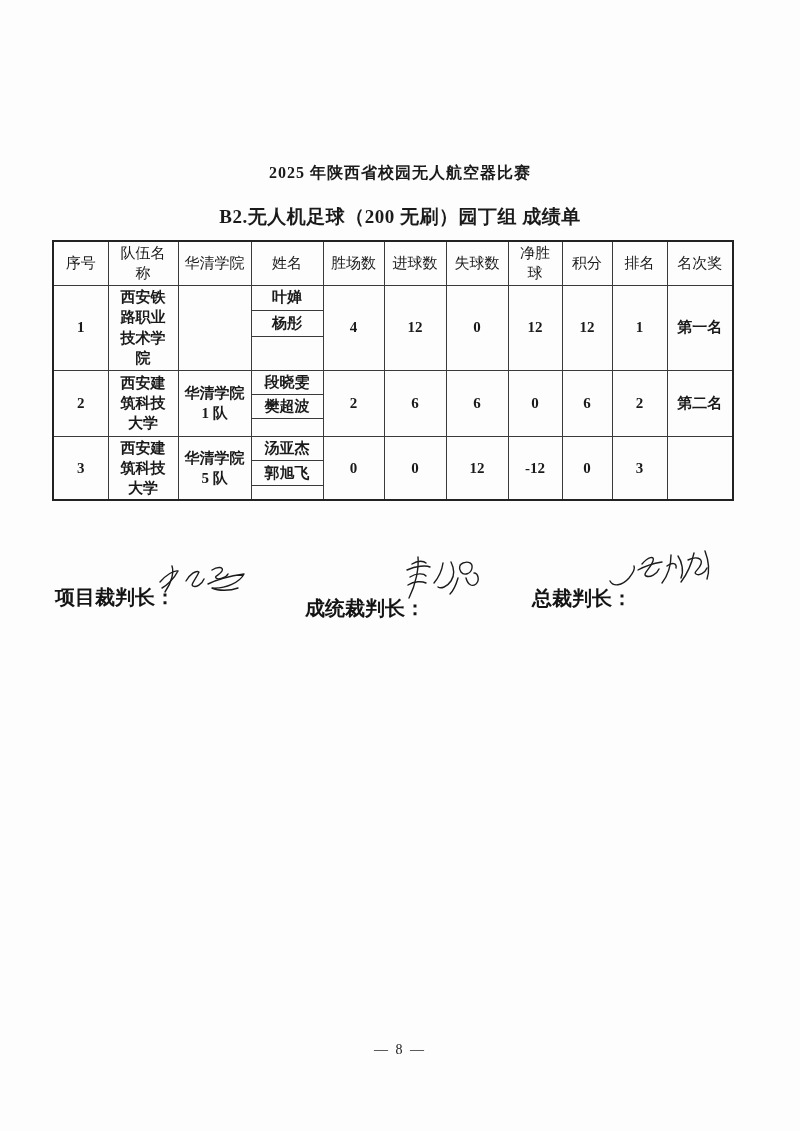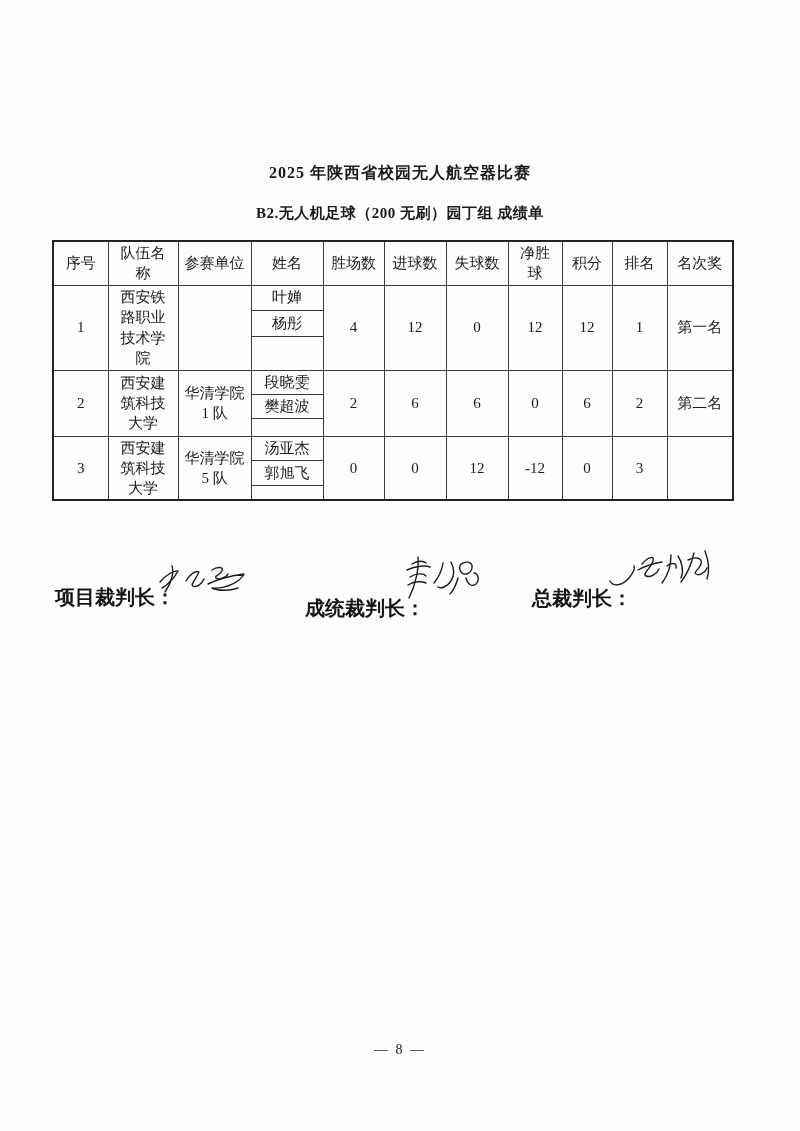--- a/index.html
+++ b/index.html
@@ -13,32 +13,32 @@
     color:#1a1a1a;
     overflow:hidden;
   }
   .doc-title {
     position:absolute; top:163px; left:0; width:100%;
     text-align:center; font-size:16px; font-weight:bold;
     letter-spacing:1px;
   }
   .doc-subtitle {
     position:absolute; top:204px; left:0; width:100%;
-    text-align:center; font-size:15px; font-weight:bold;
+    text-align:center; font-size:19px; font-weight:bold;
     letter-spacing:0.5px;
   }
   .score-table-wrap { position:absolute; left:52px; top:240px; width:680px; }
   table.score-table {
     border-collapse:collapse; table-layout:fixed; width:680px;
     border:2px solid #222;
   }
   .score-table th, .score-table td {
     border:1px solid #3a3a3a;
     text-align:center; vertical-align:middle;
-    font-size:15px; font-weight:normal;
+    font-size:15px; font-weight:bold;
     padding:1px 5px; line-height:1.35;
     overflow:hidden;
   }
   .score-table th { font-weight:normal; }
   .cell-unit { line-height:1.4; }
   .footer-pageno {
     position:absolute; top:1042px; left:0; width:100%;
     text-align:center; font-size:14px; letter-spacing:2px;
   }
   .sig-row { position:absolute; left:0; top:540px; width:800px; height:80px; }
@@ -80,21 +80,21 @@
         <col style="width:62px">
           <col style="width:54px">
           <col style="width:50px">
         <col style="width:55px">
           <col style="width:66px">
       </colgroup>
       <thead>
         <tr id="header-row" style="height:43px">
             <th>序号</th>
             <th>队伍名称</th>
-            <th>参赛单位</th>
+            <th>华清学院</th>
             <th>姓名</th>
             <th>胜场数</th>
             <th>进球数</th>
             <th>失球数</th>
             <th>净胜球</th>
             <th>积分</th>
             <th>排名</th>
             <th>名次奖</th>
           </tr>
       </thead>

